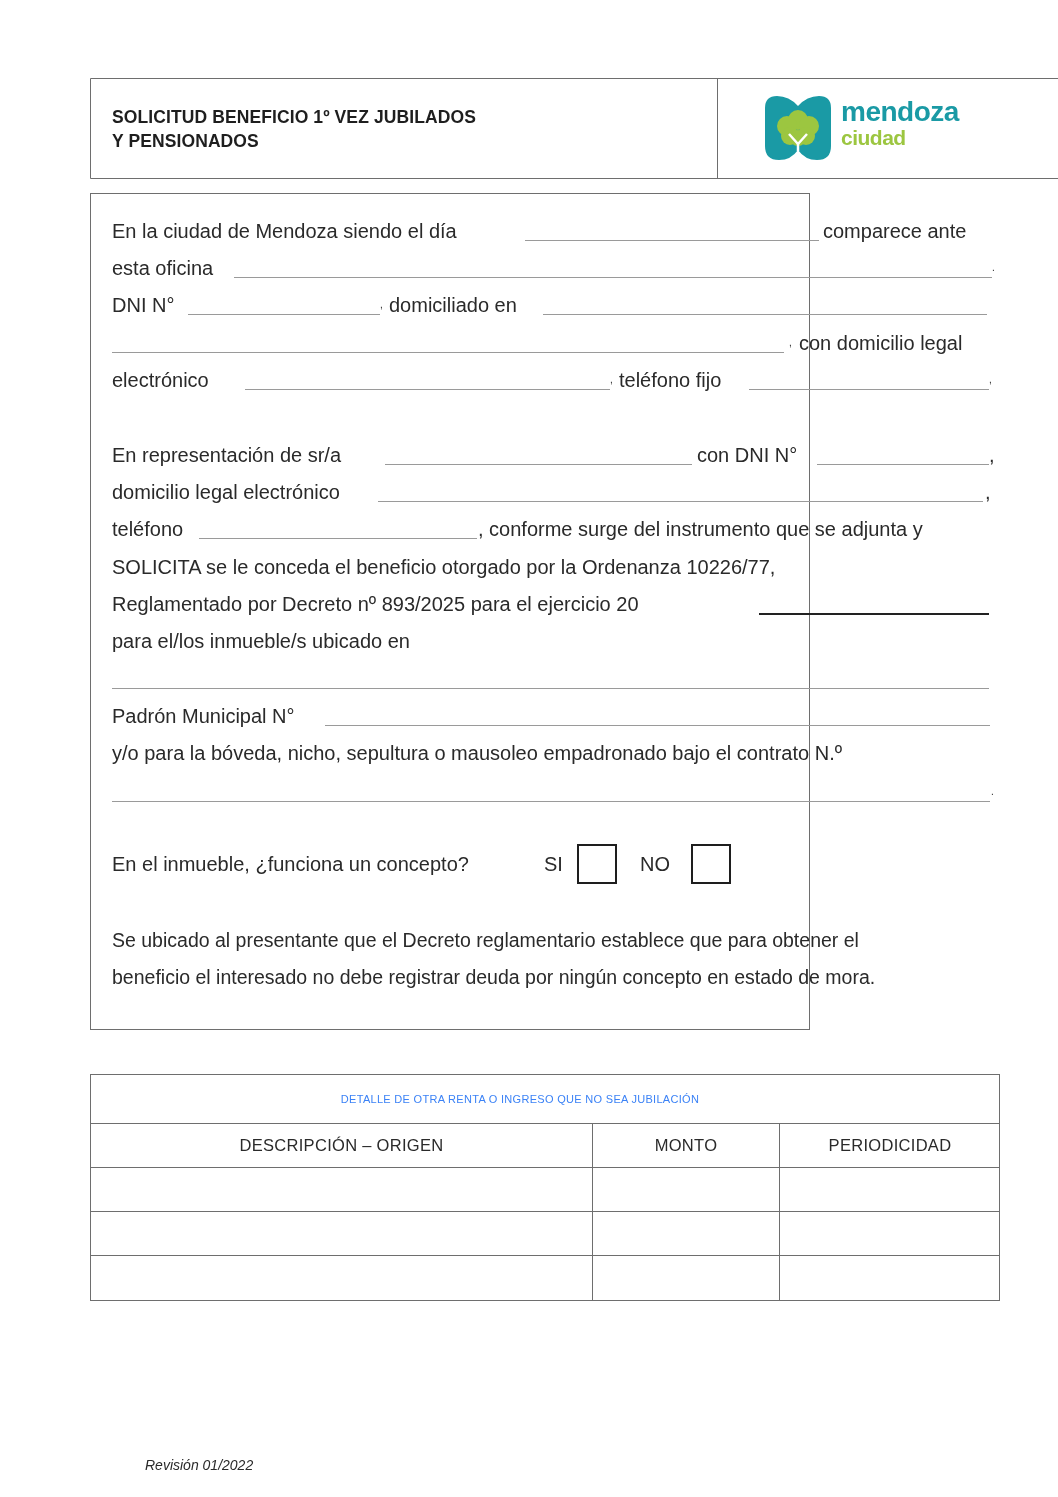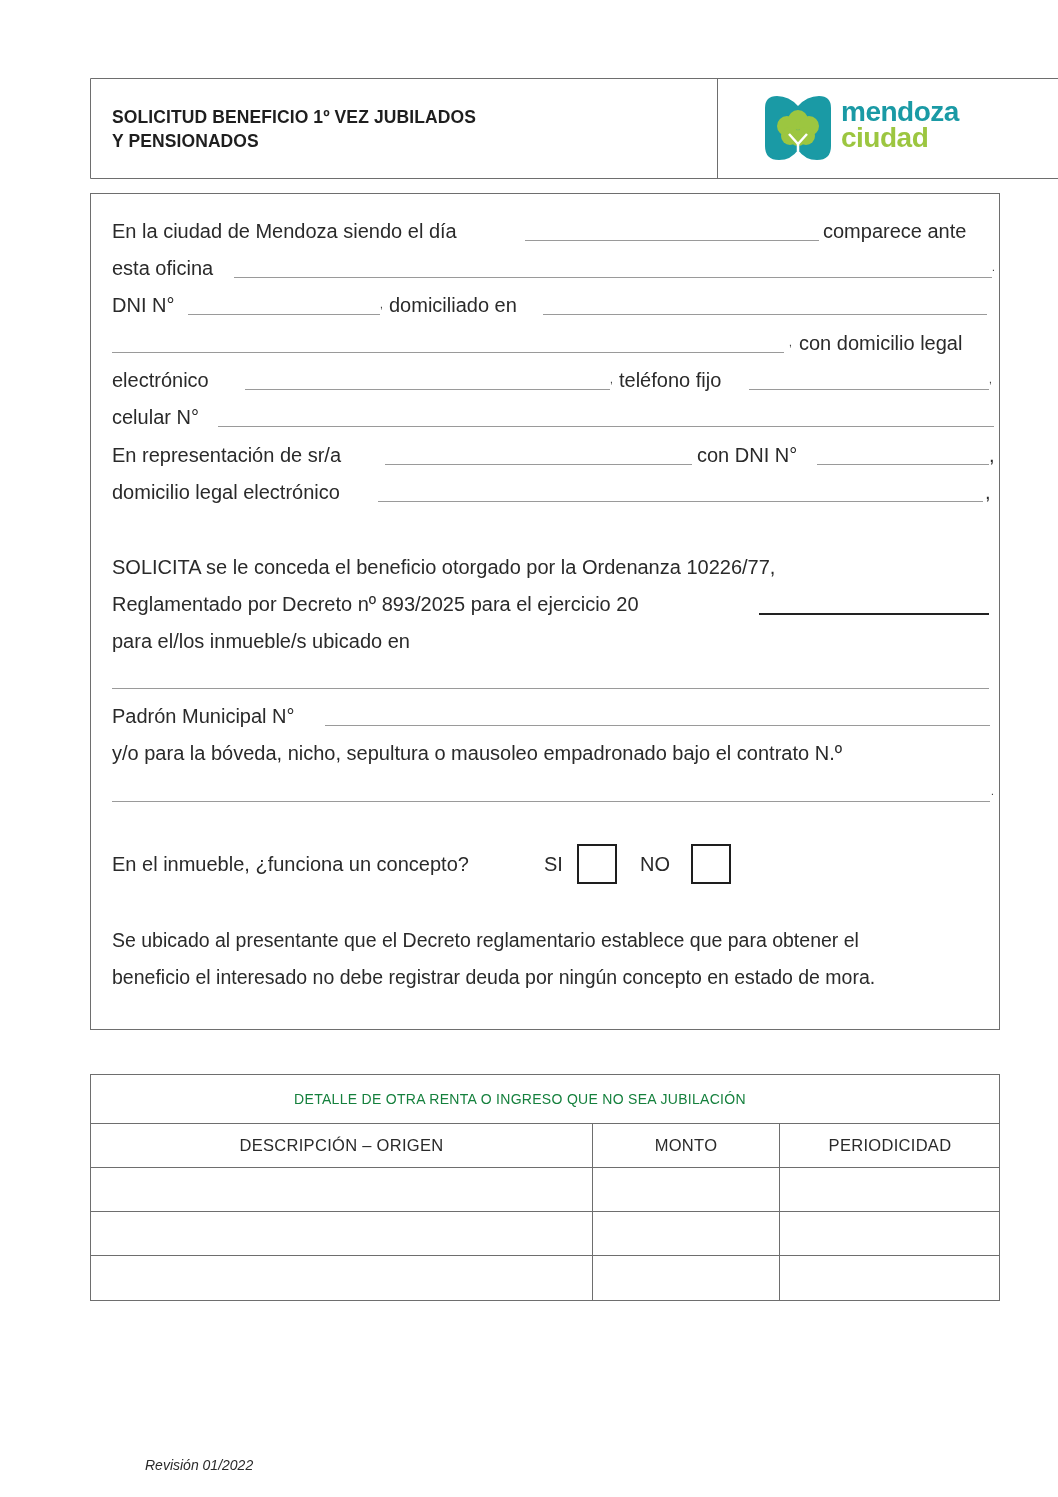--- a/index.html
+++ b/index.html
@@ -11,43 +11,43 @@
     border: 1px solid #6e6e6e; border-top-right-radius: 36px;
   }
   .header-divider { position: absolute; left: 626px; top: 0; width: 1px; height: 100%; background: #6e6e6e; }
   .doc-title {
     position: absolute; left: 21px; top: 26px; font-size: 17.5px; font-weight: bold;
     line-height: 24px; color: #1e1e1e; letter-spacing: 0.1px;
   }
   .logo { position: absolute; left: 672px; top: 15px; width: 210px; height: 68px; }
   .logo svg { position: absolute; left: 0; top: 0; }
   .logo-word1 { position: absolute; left: 78px; top: 3px; font-size: 28px; font-weight: bold; color: #1a9aa5; line-height: 30px; letter-spacing: -0.5px; }
-  .logo-word2 { position: absolute; left: 78px; top: 29px; font-size: 28px; font-weight: bold; color: #9cc640; line-height: 30px; letter-spacing: -0.5px; }
+  .logo-word2 { position: absolute; left: 78px; top: 29px; font-size: 21px; font-weight: bold; color: #9cc640; line-height: 30px; letter-spacing: -0.5px; }
 
   .form-box {
-    position: absolute; left: 90px; top: 193px; width: 910px; height: 837px;
+    position: absolute; left: 90px; top: 193px; width: 720px; height: 837px;
     border: 1px solid #6e6e6e;
   }
   .line { position: absolute; left: 21px; right: 10px; height: 30px; font-size: 20px; line-height: 30px; white-space: nowrap; color: #2a2a2a; }
   .txt { position: absolute; top: 0; }
   .fill { position: absolute; height: 1px; border-bottom: 1.3px solid #9a9a9a; top: 24px; }
   .fill.dark { border-bottom: 2px solid #222; }
 
   .checkbox { position: absolute; width: 40px; height: 40px; border: 2px solid #1e1e1e; background: #fff; cursor: pointer; }
 
   .notice { position: absolute; left: 21px; width: 880px; font-size: 19.5px; line-height: 37px; color: #2a2a2a; }
 
   .income-table {
     position: absolute; left: 90px; top: 1074px; width: 910px; height: 227px;
     border: 1px solid #6e6e6e; border-collapse: collapse;
   }
   .t-row { position: absolute; left: 0; width: 100%; border-top: 1px solid #6e6e6e; }
   .t-cell { position: absolute; top: 0; height: 100%; border-left: 1px solid #6e6e6e; display: flex; align-items: center; justify-content: center; font-size: 16.5px; color: #2a2a2a; letter-spacing: 0.3px; }
   .t-cell.first { border-left: none; }
-  .t-title { position: absolute; left: 0; top: 0; width: 100%; height: 48px; display: flex; align-items: center; justify-content: center; font-size: 14px; color: #15803d; letter-spacing: 0.3px; padding-right: 50px; }
+  .t-title { position: absolute; left: 0; top: 0; width: 100%; height: 48px; display: flex; align-items: center; justify-content: center; font-size: 11px; color: #3b82f6; letter-spacing: 0.3px; padding-right: 50px; }
 
   .footer { position: absolute; left: 112px; top: 1457px; font-size: 14px; font-style: italic; color: #2a2a2a; margin-left: 33px; }
 </style>
 </head>
 <body>
 
 <div class="header-box">
   <div class="doc-title">
     <div>SOLICITUD BENEFICIO 1º VEZ JUBILADOS</div>
     <div>Y PENSIONADOS</div>
@@ -100,39 +100,40 @@
 
   <div class="line" style="top:171px">
     <span class="txt" style="left:0">electrónico</span>
     <span class="fill" style="left:133px;width:365px"></span>
     <span class="txt" style="left:498px;font-size:10px">,</span>
     <span class="txt" style="left:507px">teléfono fijo</span>
     <span class="fill" style="left:637px;width:240px"></span>
     <span class="txt" style="left:877px;font-size:10px">,</span>
   </div>
 
-  <div class="line" style="top:208px">
-    <span class="txt" style="left:0">celular N°</span>
-    <span class="fill" style="left:106px;width:776px"></span>
-  </div>
 
   <div class="line" style="top:246px">
     <span class="txt" style="left:0">En representación de sr/a</span>
     <span class="fill" style="left:273px;width:307px"></span>
     <span class="txt" style="left:585px">con DNI N°</span>
     <span class="fill" style="left:705px;width:172px"></span>
     <span class="txt" style="left:877px">,</span>
   </div>
 
   <div class="line" style="top:283px">
     <span class="txt" style="left:0">domicilio legal electrónico</span>
     <span class="fill" style="left:266px;width:605px"></span>
     <span class="txt" style="left:873px">,</span>
   </div>
 
+  <div class="line" style="top:320px">
+    <span class="txt" style="left:0">teléfono</span>
+    <span class="fill" style="left:87px;width:278px"></span>
+    <span class="txt" style="left:366px">, conforme surge del instrumento que se adjunta y</span>
+  </div>
 
   <div class="line" style="top:358px">
     <span class="txt" style="left:0">SOLICITA se le conceda el beneficio otorgado por la Ordenanza 10226/77,</span>
   </div>
 
   <div class="line" style="top:395px">
     <span class="txt" style="left:0">Reglamentado por Decreto nº 893/2025 para el ejercicio 20</span>
     <span class="fill dark" style="left:647px;width:230px"></span>
   </div>
 

